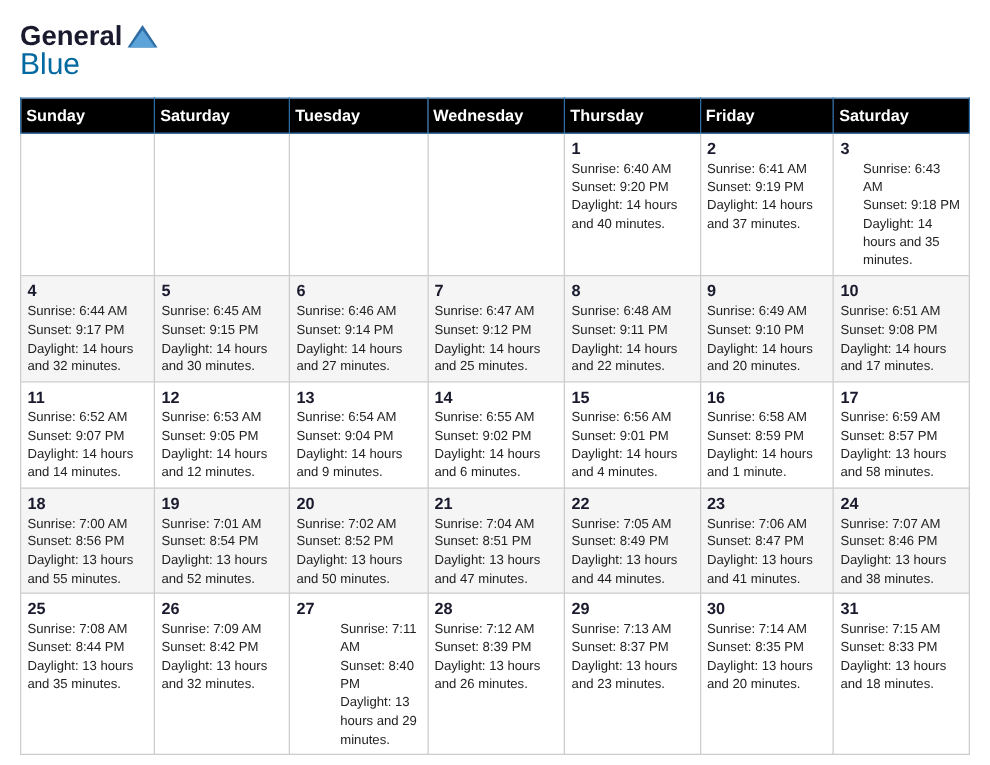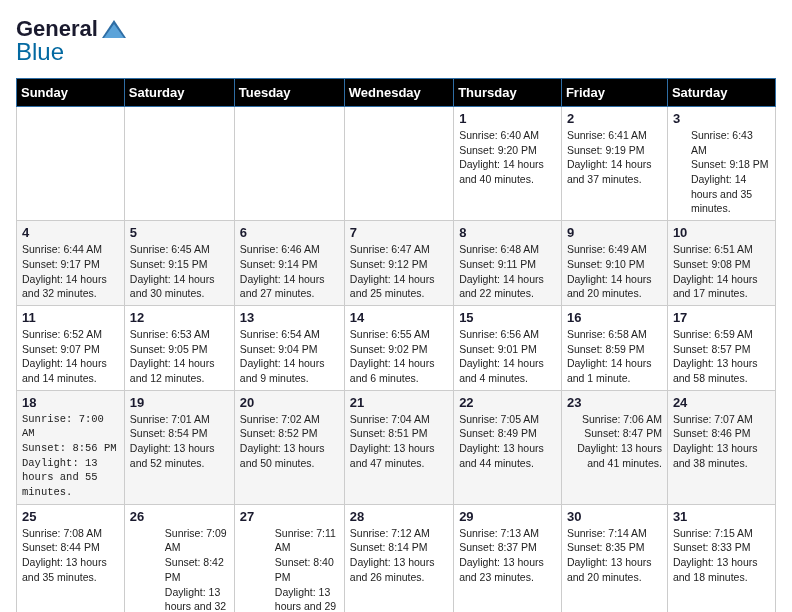--- a/index.html
+++ b/index.html
@@ -216,21 +216,21 @@
         <td>
           <div class="day-num">17</div>
           <div class="day-info" style="white-space: pre-line;">Sunrise: 6:59 AM
 Sunset: 8:57 PM
 Daylight: 13 hours and 58 minutes.</div>
         </td>
       </tr>
       <tr>
         <td>
           <div class="day-num">18</div>
-          <div class="day-info" style="white-space: pre-line; font-family: Liberation Mono, monospace;">Sunrise: 7:00 AM
+          <div class="day-info" style="white-space: pre-line;">Sunrise: 7:00 AM
 Sunset: 8:56 PM
 Daylight: 13 hours and 55 minutes.</div>
         </td>
         <td>
           <div class="day-num">19</div>
           <div class="day-info" style="white-space: pre-line;">Sunrise: 7:01 AM
 Sunset: 8:54 PM
 Daylight: 13 hours and 52 minutes.</div>
         </td>
         <td>
@@ -246,54 +246,54 @@
 Daylight: 13 hours and 47 minutes.</div>
         </td>
         <td>
           <div class="day-num">22</div>
           <div class="day-info" style="white-space: pre-line;">Sunrise: 7:05 AM
 Sunset: 8:49 PM
 Daylight: 13 hours and 44 minutes.</div>
         </td>
         <td>
           <div class="day-num">23</div>
-          <div class="day-info" style="white-space: pre-line; text-align: right;">Sunrise: 7:06 AM
+          <div class="day-info" style="white-space: pre-line;">Sunrise: 7:06 AM
 Sunset: 8:47 PM
 Daylight: 13 hours and 41 minutes.</div>
         </td>
         <td>
           <div class="day-num">24</div>
           <div class="day-info" style="white-space: pre-line;">Sunrise: 7:07 AM
 Sunset: 8:46 PM
 Daylight: 13 hours and 38 minutes.</div>
         </td>
       </tr>
       <tr>
         <td>
           <div class="day-num">25</div>
           <div class="day-info" style="white-space: pre-line;">Sunrise: 7:08 AM
 Sunset: 8:44 PM
 Daylight: 13 hours and 35 minutes.</div>
         </td>
         <td>
           <div class="day-num">26</div>
-          <div class="day-info" style="white-space: pre-line; margin-left: 35px;">Sunrise: 7:09 AM
+          <div class="day-info" style="white-space: pre-line;">Sunrise: 7:09 AM
 Sunset: 8:42 PM
 Daylight: 13 hours and 32 minutes.</div>
         </td>
         <td>
           <div class="day-num">27</div>
           <div class="day-info" style="white-space: pre-line; margin-left: 35px;">Sunrise: 7:11 AM
 Sunset: 8:40 PM
 Daylight: 13 hours and 29 minutes.</div>
         </td>
         <td>
           <div class="day-num">28</div>
           <div class="day-info" style="white-space: pre-line;">Sunrise: 7:12 AM
-Sunset: 8:14 PM
+Sunset: 8:39 PM
 Daylight: 13 hours and 26 minutes.</div>
         </td>
         <td>
           <div class="day-num">29</div>
           <div class="day-info" style="white-space: pre-line;">Sunrise: 7:13 AM
 Sunset: 8:37 PM
 Daylight: 13 hours and 23 minutes.</div>
         </td>
         <td>
           <div class="day-num">30</div>

